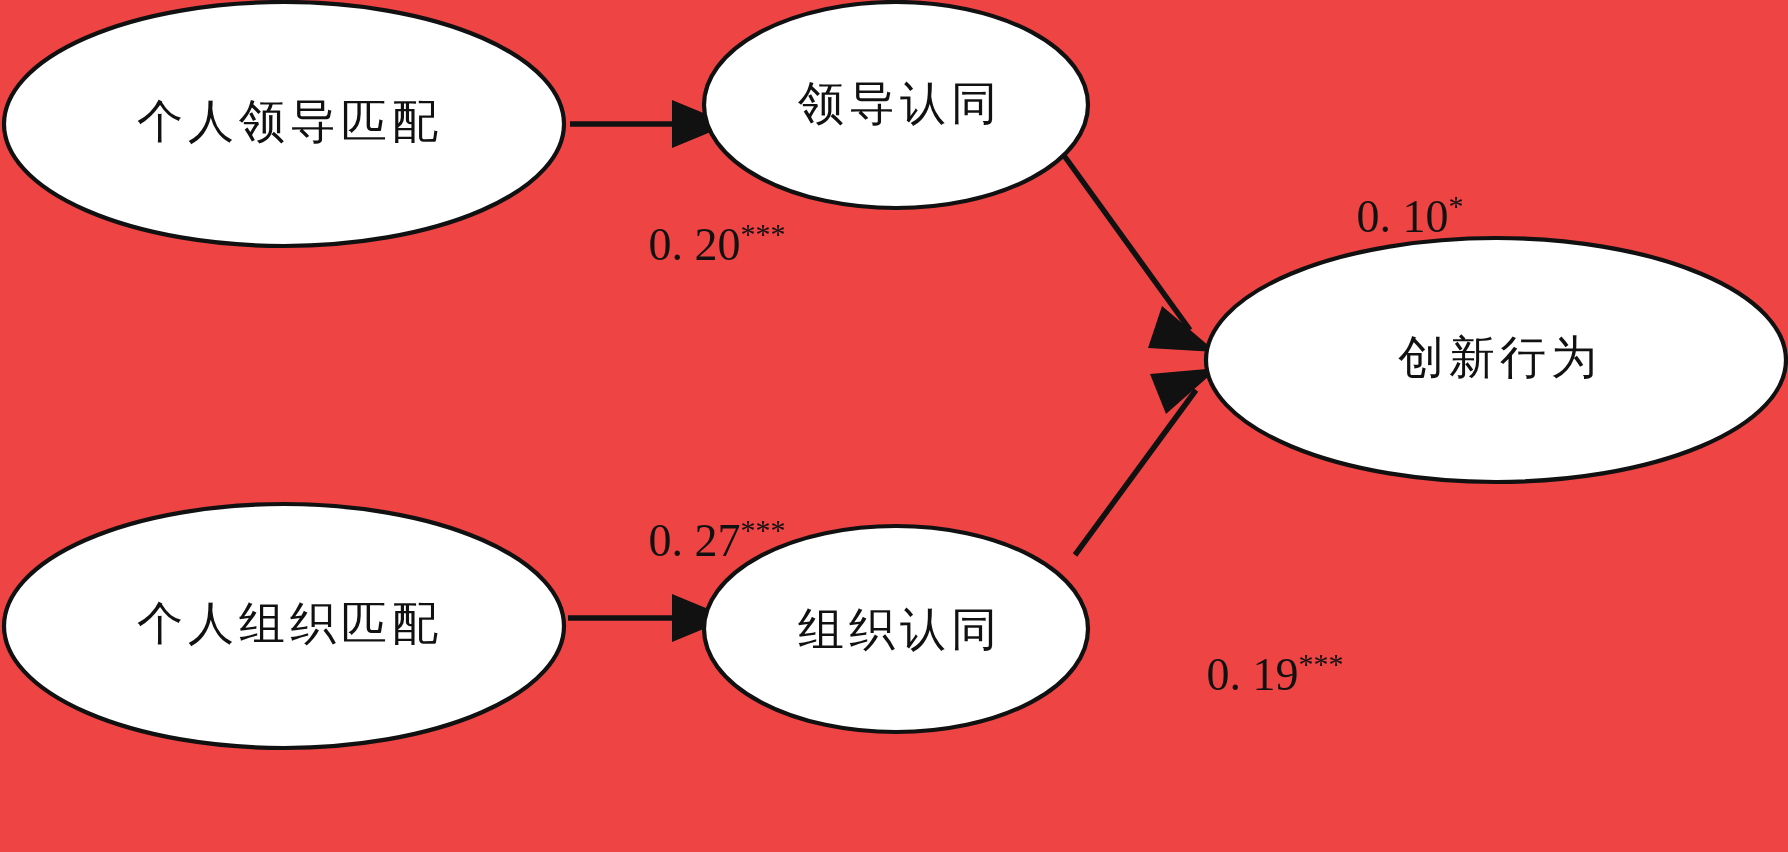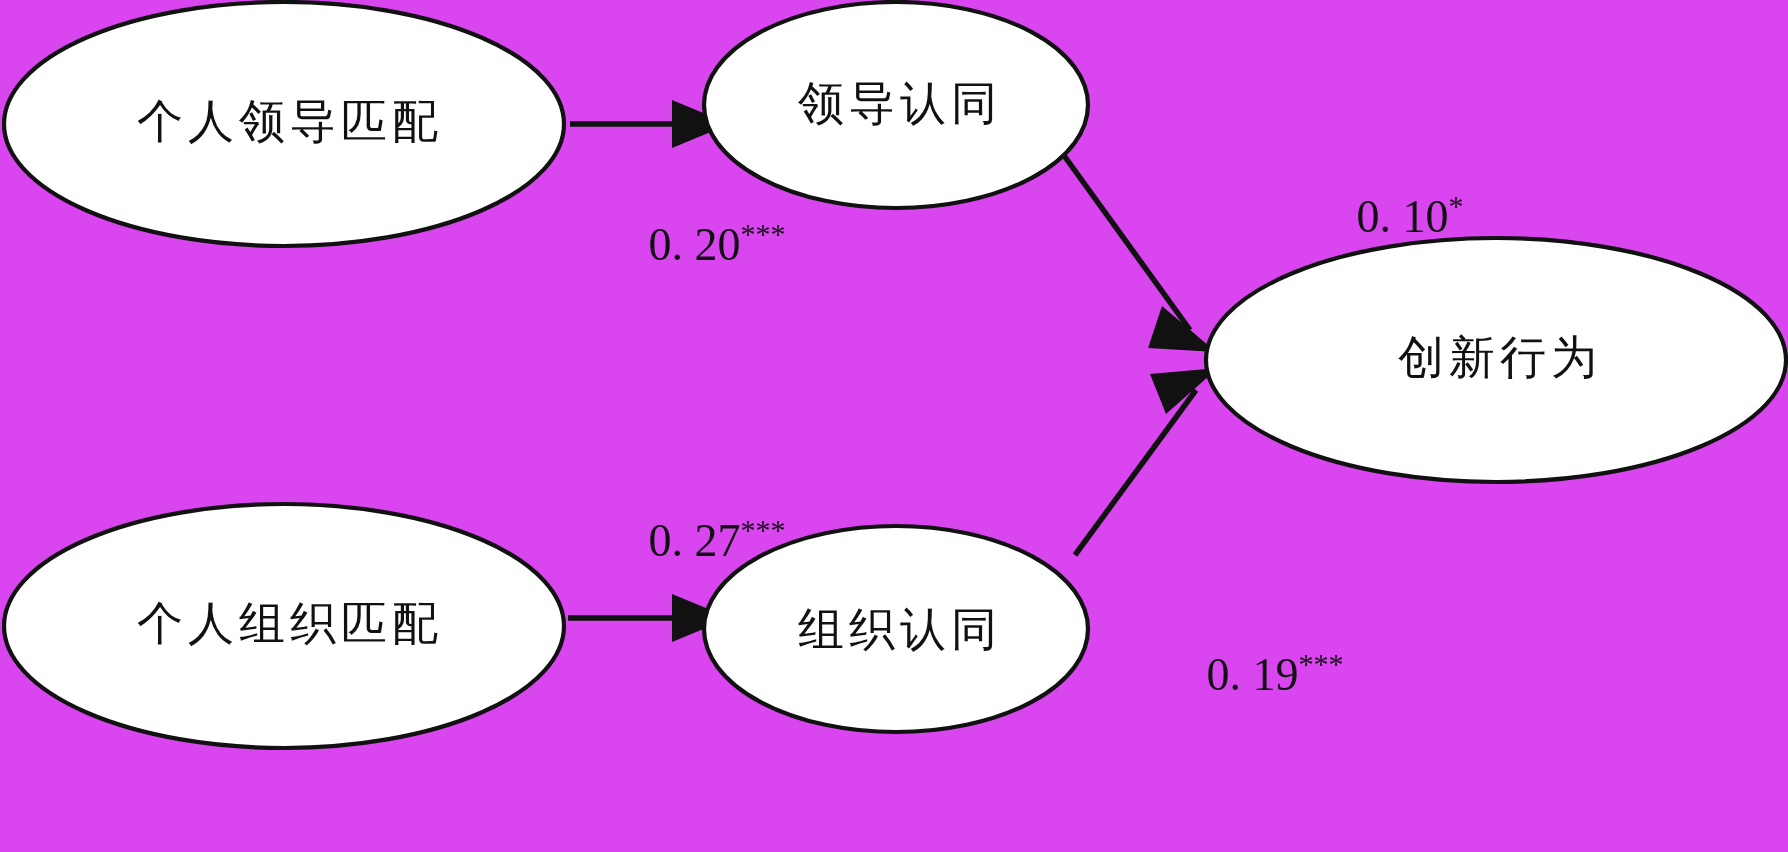--- a/index.html
+++ b/index.html
@@ -8,21 +8,21 @@
     padding: 0;
     background: #ffffff;
   }
   body {
     font-family: "Liberation Serif", "DejaVu Serif", serif;
   }
   #canvas-wrap {
     position: relative;
     width: 1788px;
     height: 852px;
-    background: #d946ef;
+    background: #ef4444;
     overflow: hidden;
   }
   svg#diagram {
     position: absolute;
     left: 0;
     top: 0;
     width: 1788px;
     height: 852px;
     display: block;
   }

